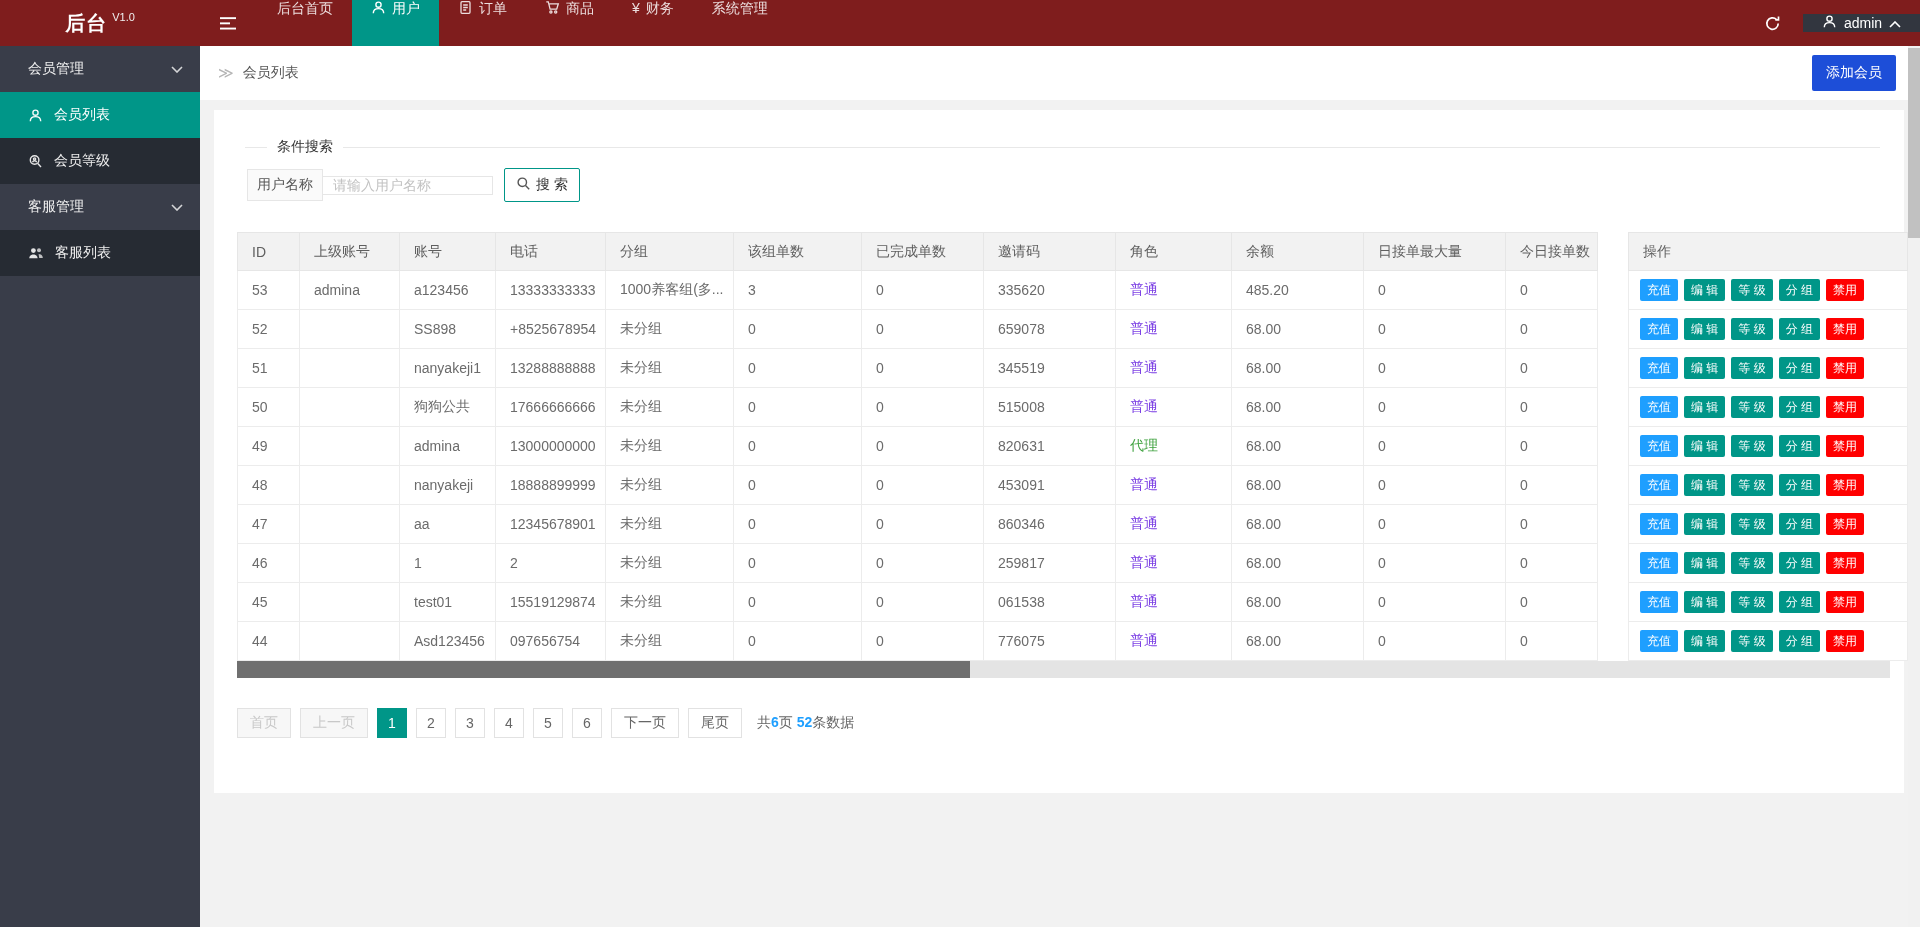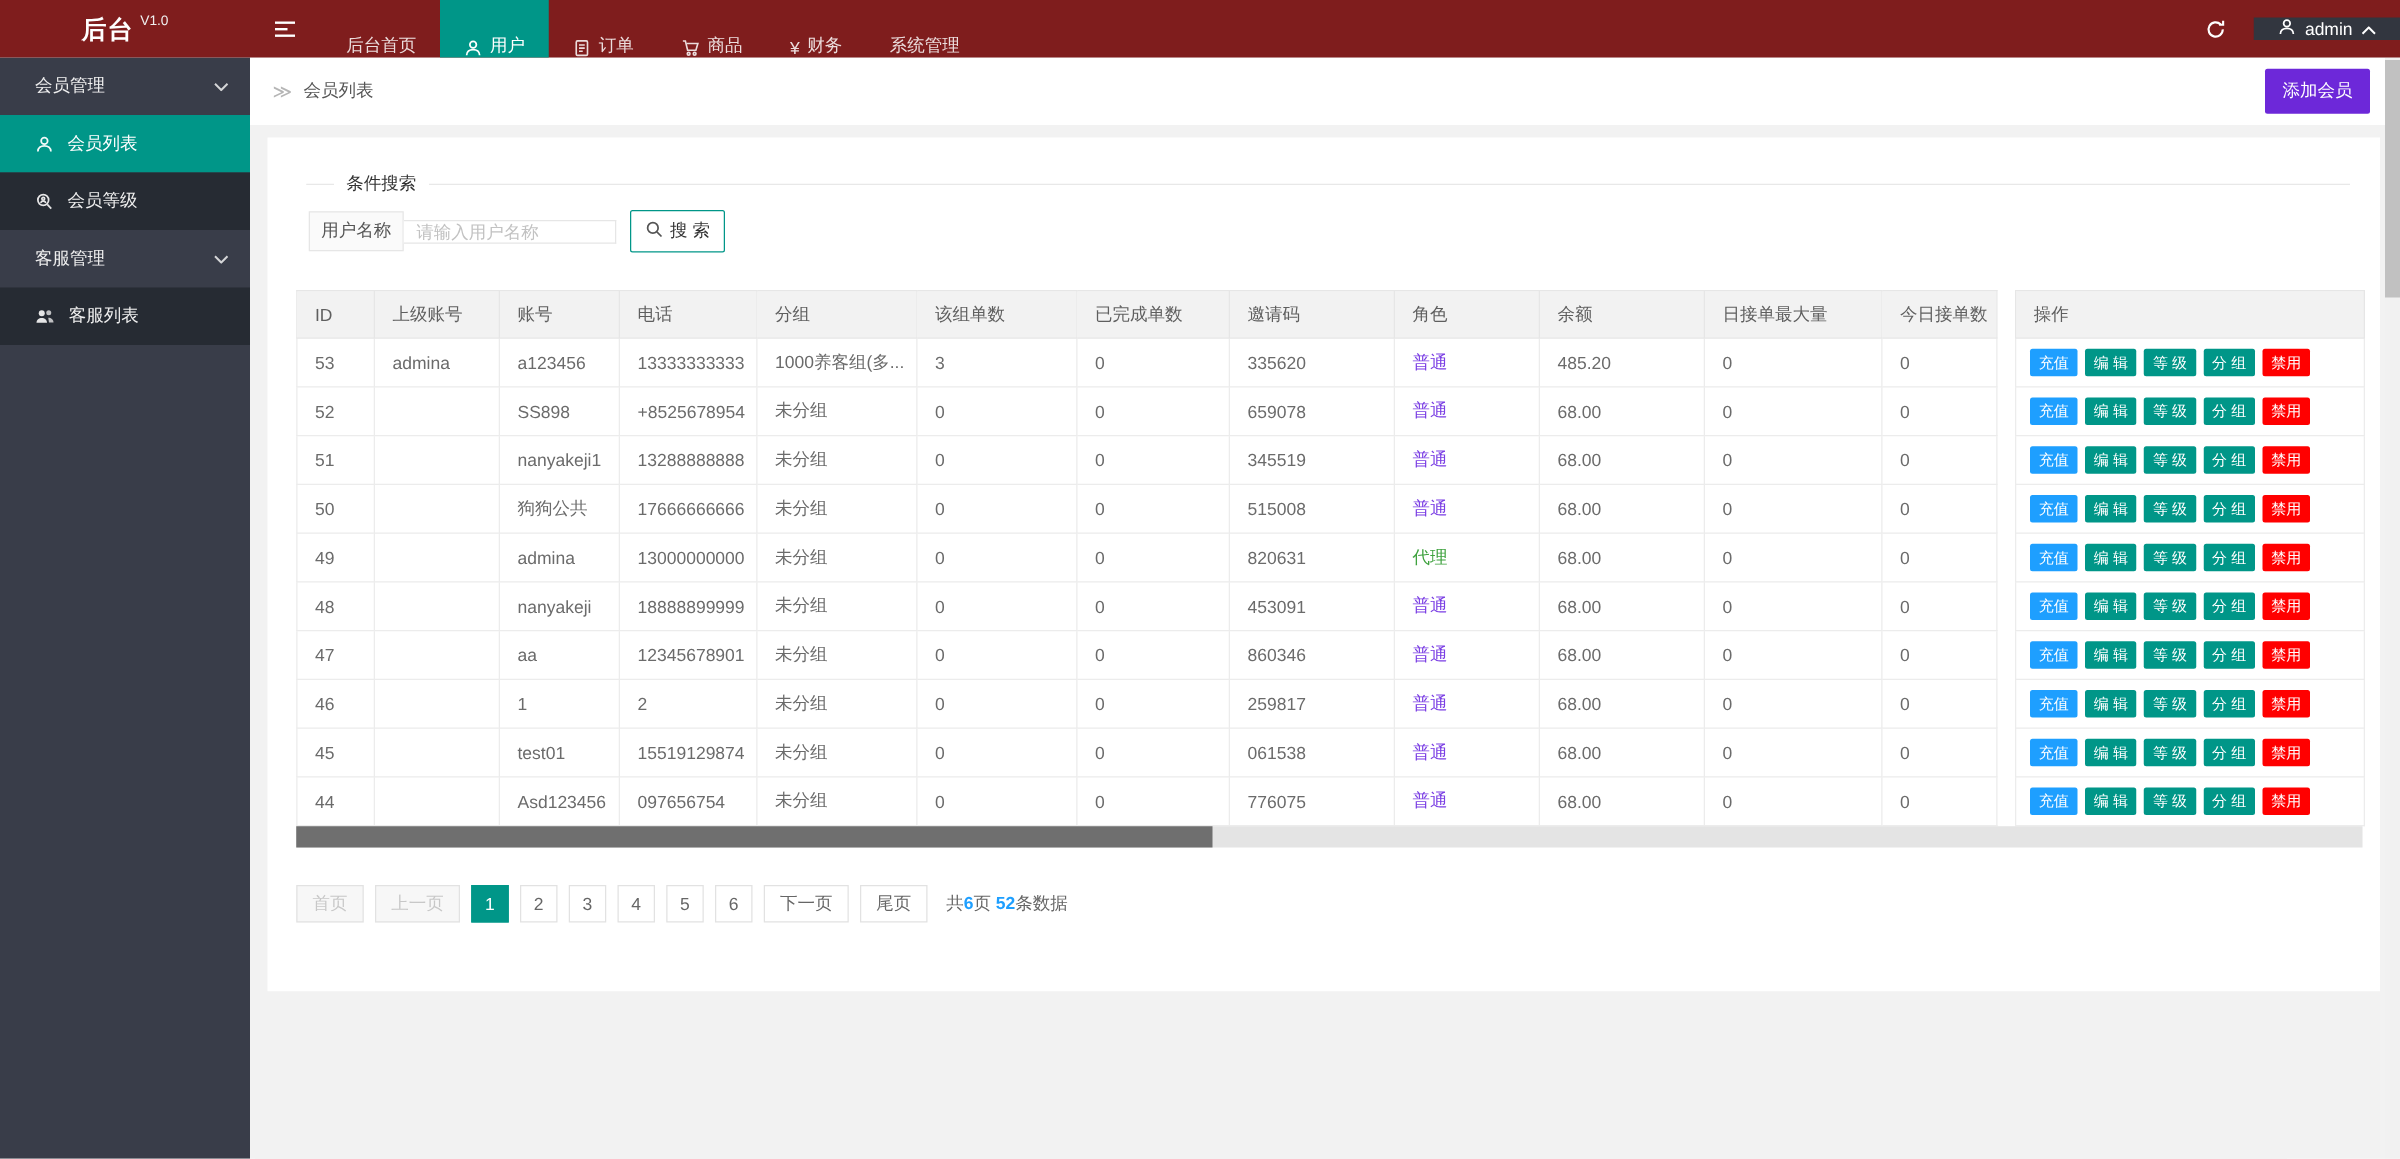--- a/index.html
+++ b/index.html
@@ -7,56 +7,56 @@
   body { font-family:"Liberation Sans","DejaVu Sans",sans-serif; background:#f2f2f2; }
   .app { position:relative; width:1920px; height:927px; }
 
   
   .topbar { position:absolute; top:0; left:0; width:1920px; height:46px; background:#7f1d1d; display:flex; align-items:stretch; z-index:10; }
   .logo { width:200px; display:flex; align-items:center; justify-content:center; color:#fff; cursor:pointer; }
   .logo-title { font-size:20px; font-weight:bold; letter-spacing:1px; }
   .logo-ver { font-size:11px; color:#f0f0f0; margin:-12px 0 0 5px; }
   .fold { width:58px; display:flex; align-items:center; justify-content:center; color:#fff; cursor:pointer; }
   .topnav { display:flex; align-items:stretch; }
-  .nav-item { display:flex; align-items:flex-end; gap:6px; padding:0 19px; color:rgba(255,255,255,.85); font-size:14px; cursor:pointer; }
+  .nav-item { display:flex; align-items:flex-start; gap:6px; padding:0 19px; color:rgba(255,255,255,.85); font-size:14px; cursor:pointer; }
   .nav-item.active { background:#009688; color:#fff; }
   .nav-item .icon { display:flex; align-items:center; }
   .topbar-right { margin-left:auto; display:flex; align-items:center; }
   .refresh { width:62px; display:flex; align-items:center; justify-content:center; color:#fff; cursor:pointer; }
   .adminbox { width:117px; background:#32363F; display:flex; align-items:center; justify-content:center; gap:7px; color:#fff; font-size:14px; cursor:pointer; }
 
   
   .sidebar { position:absolute; top:46px; left:0; width:200px; height:881px; background:#393D49; }
   .side-item { position:relative; height:46px; display:flex; align-items:center; padding-left:28px; color:#f0f0f0; font-size:14px; cursor:pointer; }
   .side-item.sub { background:#262B33; }
   .side-item.active { background:#009688; color:#fff; }
   .side-item .icon { display:flex; margin-right:11px; opacity:.95; }
   .side-chevron { position:absolute; right:17px; display:flex; opacity:.85; }
 
   
   .main { position:absolute; left:200px; top:46px; width:1708px; height:881px; background:#f2f2f2; overflow:hidden; }
   .crumbbar { height:54px; background:#fff; display:flex; align-items:center; justify-content:space-between; padding:0 12px 0 18px; }
   .breadcrumb { display:flex; align-items:center; gap:9px; font-size:14px; color:#555; }
   .crumb-icon { color:#b5b5b5; font-size:15px; }
-  .add-btn { width:84px; height:36px; background:#6d28d9; color:#fff; border:none; border-radius:2px; font-size:14px; cursor:pointer; }
+  .add-btn { width:84px; height:36px; background:#1d4ed8; color:#fff; border:none; border-radius:2px; font-size:14px; cursor:pointer; }
 
   .card { margin:10px 4px 0 14px; background:#fff; height:683px; padding:28px 16px 0 23px; position:relative; }
 
   .search-field { border:none; border-top:1px solid #e8e8e8; margin:0 8px; padding:0; }
   .search-field legend { margin-left:22px; padding:0 10px; font-size:14px; color:#333; }
   .search-row { display:flex; align-items:center; margin:12px 0 0 10px; }
   .search-label { height:32px; border:1px solid #e6e6e6; background:#fafafa; display:flex; align-items:center; padding:0 9px; font-size:14px; color:#555; }
   .search-input { height:19px; width:170px; border:1px solid #e6e6e6; border-left:none; padding:0 10px; font-size:14px; color:#333; outline:none; }
   .search-input::placeholder { color:#c2c2c2; }
   .search-btn { margin-left:11px; height:34px; width:76px; border:1px solid #009688; background:#fff; border-radius:2px; display:flex; align-items:center; justify-content:center; gap:5px; font-size:14px; color:#333; cursor:pointer; }
 
   .table-zone { display:flex; margin-top:30px; }
   table { border-collapse:collapse; table-layout:fixed; }
   .main-table { width:1360px;padding-left:40px; }
-  .ops-table { width:279px; margin-left:14px; }
+  .ops-table { width:279px; margin-left:30px; }
   th { background:#f2f2f2; height:38px; font-weight:normal; font-size:14px; color:#5f5f5f; text-align:left; padding:0 0 0 14px; border:1px solid #e6e6e6; white-space:nowrap; overflow:hidden; }
   td { height:39px; font-size:14px; color:#6b6b6b; padding:0 4px 0 14px; border:1px solid #ececec; white-space:nowrap; overflow:hidden; background:#fff; }
   .ops-table td { padding-left:11px; }
   .op-btn { display:inline-block; padding:5px 7px; border-radius:2px; color:#fff; font-size:12px; margin-right:6px; border:none; cursor:pointer; white-space:pre; line-height:1; }
 
   .hscroll { width:1653px; height:17px; background:#e4e4e4; position:relative; }
   .hthumb { position:absolute; left:0; top:0; height:17px; width:733px; background:#6f6f6f; cursor:pointer; }
 
   .pagination { display:flex; align-items:center; margin-top:30px; gap:9px; font-size:14px; }
   .page-item { min-width:30px; height:30px; border:1px solid #e2e2e2; background:#fff; color:#666; display:flex; align-items:center; justify-content:center; padding:0 6px; cursor:pointer; }

